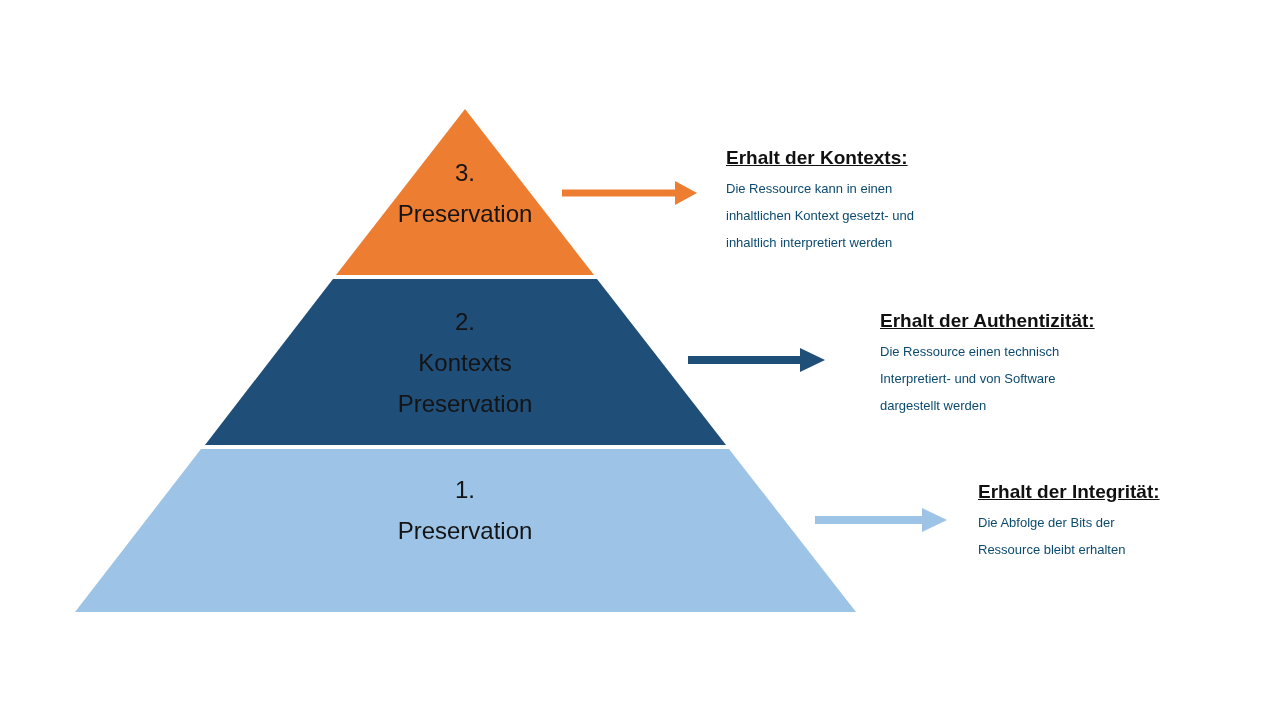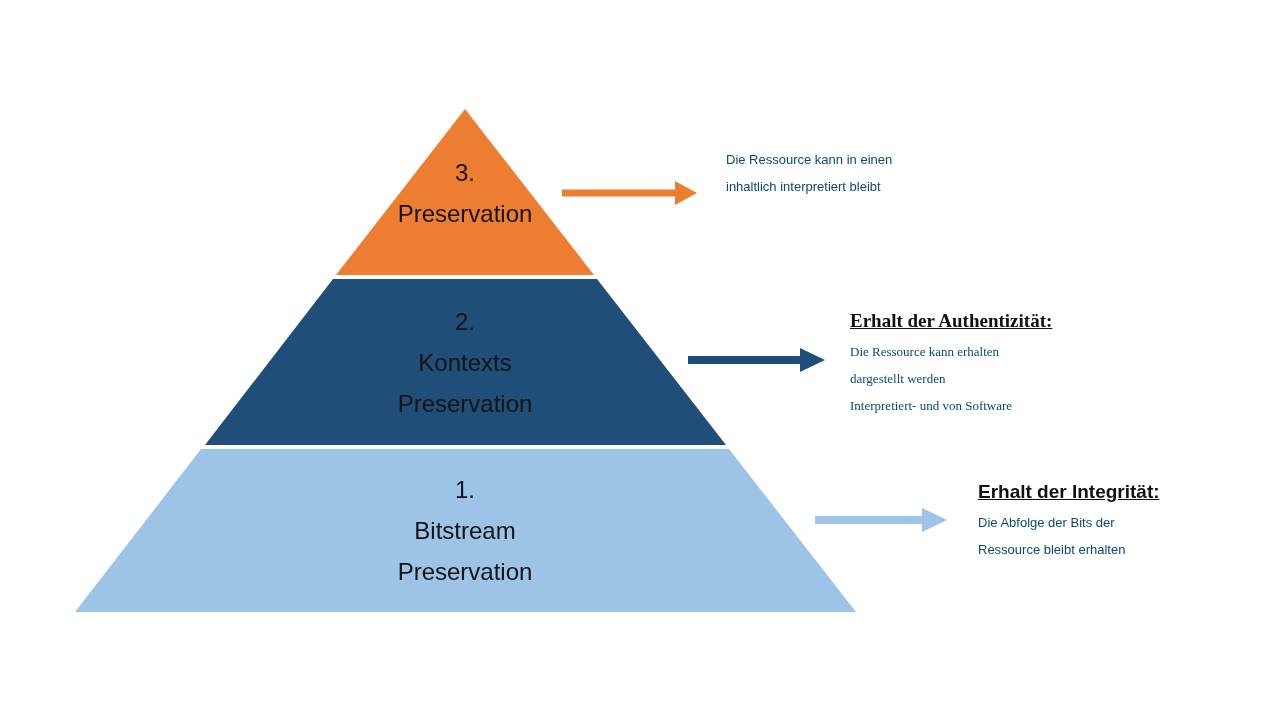--- a/index.html
+++ b/index.html
@@ -45,21 +45,21 @@
     color: #111111;
     white-space: nowrap;
   }
   .annotation .body-line {
     font-size: 13px;
     line-height: 27px;
     color: #0c4a6e;
     white-space: nowrap;
   }
   #annotation-1 { left: 726px; top: 146px; }
-  #annotation-2 { left: 850px; top: 309px; font-family: Liberation Serif, serif; }
+  #annotation-2 { left: 880px; top: 309px; }
   #annotation-3 { left: 978px; top: 480px; }
   #level-label-3 { top: 152px; }
   #level-label-2 { top: 301px; }
   #level-label-1 { top: 469px; }
 </style>
 </head>
 <body>
 
 <div class="slide">
 
@@ -80,34 +80,35 @@
   </div>
 
   <div class="level-label" id="level-label-2">
     <div>2.</div>
     <div>Kontexts</div>
     <div>Preservation</div>
   </div>
 
   <div class="level-label" id="level-label-1">
     <div>1.</div>
-    <div>Bitstream</div>
     <div>Preservation</div>
   </div>
 
   <div class="annotation" id="annotation-1">
+    <h3>Erhalt der Kontexts:</h3>
     <div class="body-line">Die Ressource kann in einen</div>
-    <div class="body-line">inhaltlich interpretiert bleibt</div>
+    <div class="body-line">inhaltlichen Kontext gesetzt- und</div>
+    <div class="body-line">inhaltlich interpretiert werden</div>
   </div>
 
   <div class="annotation" id="annotation-2">
     <h3>Erhalt der Authentizität:</h3>
-    <div class="body-line">Die Ressource kann erhalten</div>
+    <div class="body-line">Die Ressource einen technisch</div>
+    <div class="body-line">Interpretiert- und von Software</div>
     <div class="body-line">dargestellt werden</div>
-    <div class="body-line">Interpretiert- und von Software</div>
   </div>
 
   <div class="annotation" id="annotation-3">
     <h3>Erhalt der Integrität:</h3>
     <div class="body-line">Die Abfolge der Bits der</div>
     <div class="body-line">Ressource bleibt erhalten</div>
   </div>
 
 </div>
 

